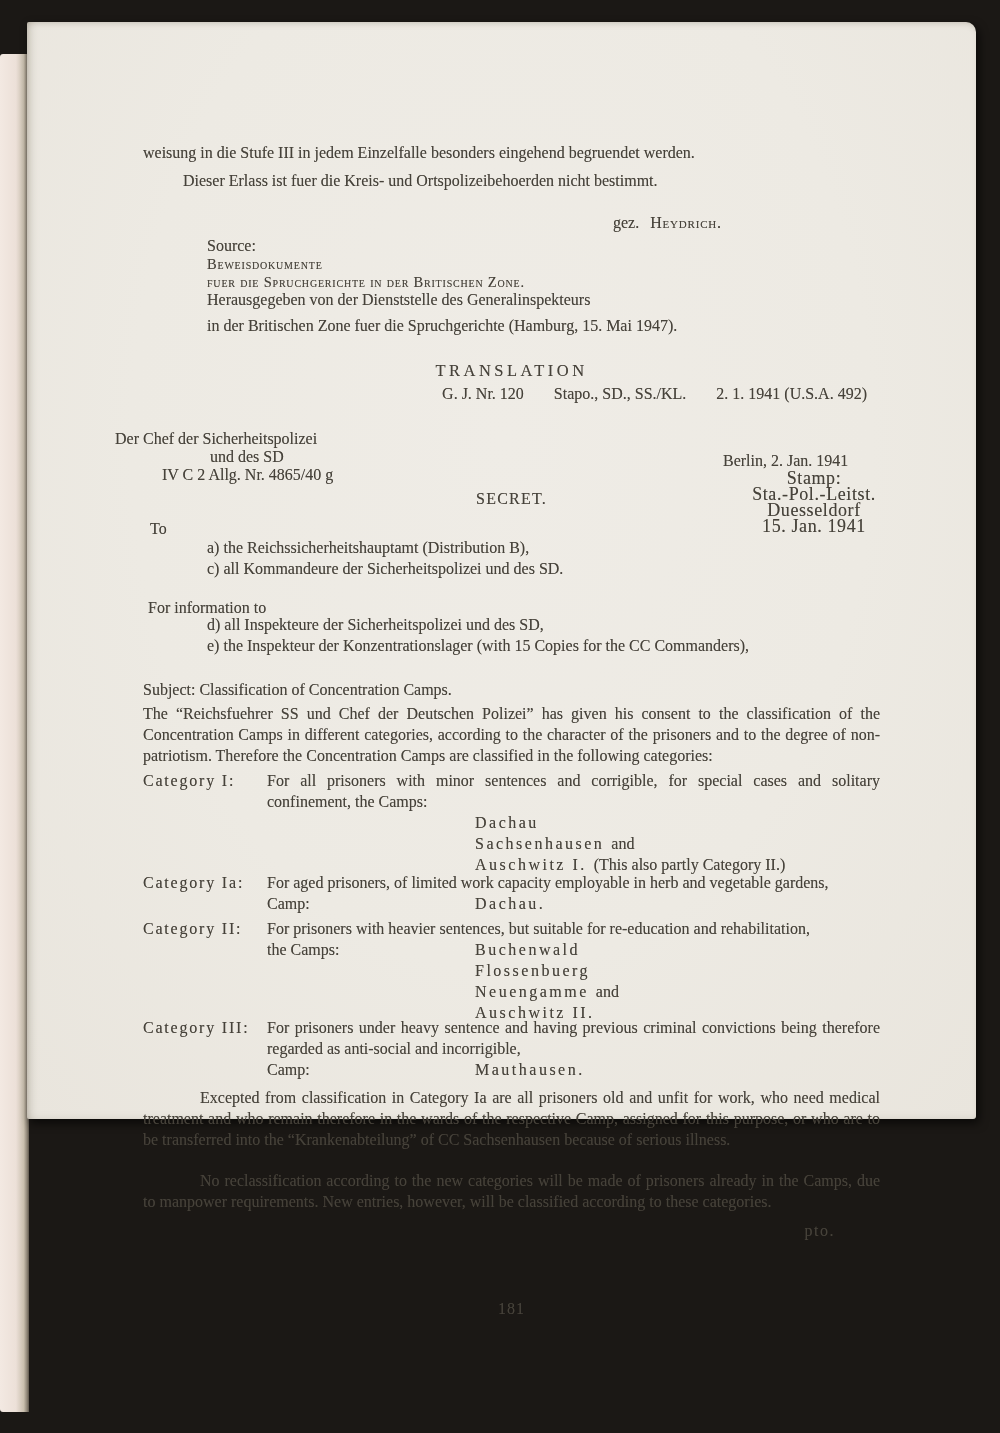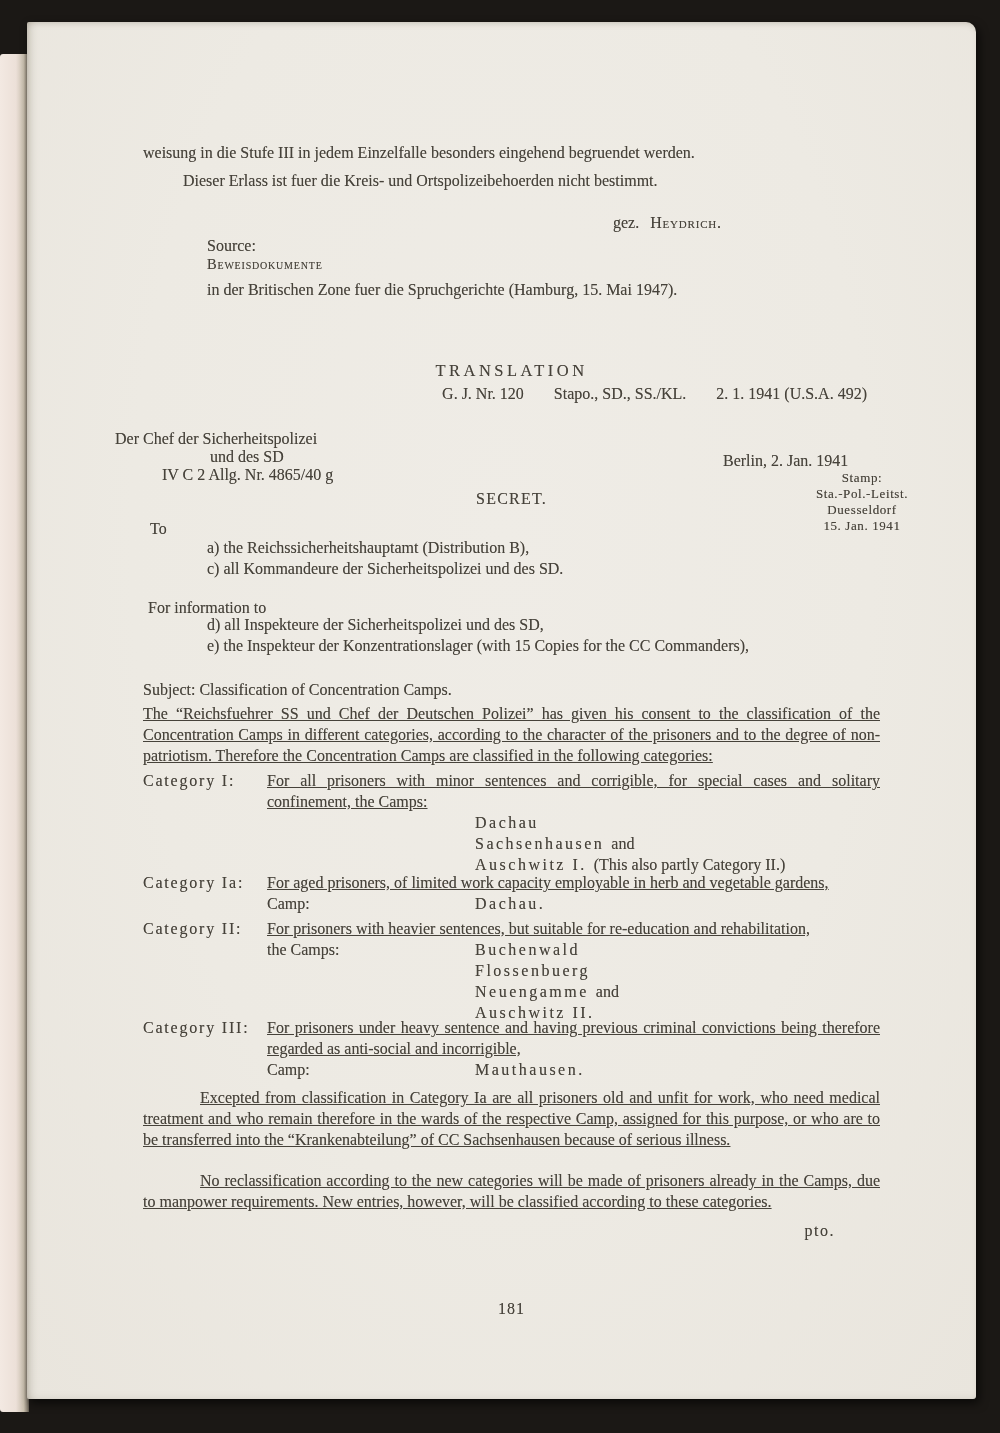--- a/index.html
+++ b/index.html
@@ -9,54 +9,54 @@
     position:relative;
     font-family:"Liberation Serif","DejaVu Serif",serif;
     color:#46423a;
   }
   .under-page {
     position:absolute; left:0; top:54px; width:29px; height:1358px;
     background:linear-gradient(90deg,#f3e9e2 0%,#ece0d8 55%,#c9bfae 82%,#8a8173 94%,#5c564c 100%);
     border-radius:3px 0 0 3px;
   }
   .page {
-    position:absolute; left:27px; top:22px; width:949px; height:1377px;
+    position:absolute; left:27px; top:22px; width:949px; height:1097px;
     background:radial-gradient(ellipse at 50% 38%,#efece6 0%,#edeae3 55%,#e9e5dd 100%);
     border-radius:2px 10px 3px 2px;
     box-shadow: inset 5px 0 12px -6px rgba(95,84,64,.55),
                 inset 0 4px 8px -6px rgba(95,84,64,.35),
                 3px 4px 10px rgba(0,0,0,.65);
   }
   .doc { position:absolute; left:116px; top:0; width:737px; font-size:16px; line-height:21px;
          text-shadow:0 0 .5px rgba(70,64,56,.45); }
   .blk { position:absolute; left:0; width:737px; }
   .nowrap { white-space:nowrap; }
-  .just { text-align:justify;text-decoration:underline; }
+  .just { text-align:justify; }
   .sc { font-variant:small-caps; letter-spacing:.8px; }
 
   #b-intro1 { top:120px; }
   #b-intro2 { top:148px; padding-left:40px; }
   #b-sig    { top:190px; padding-left:470px; }
   #b-source { top:215px; line-height:18px; }
   #b-source .srcline34 { font-size:16px; }
   #b-source .gap { margin-top:8px; }
   #b-source .sc { font-size:14.5px; }
 
   #b-translation { top:338px; text-align:center; letter-spacing:3.5px; font-size:16.5px; }
   #b-ref { top:361px; text-align:right; }
   #b-ref .refpart { margin:0 13px; }
 
   #b-letterhead { top:405px; height:115px; }
   .lh-item { position:absolute; white-space:nowrap; }
   #lh-sender1 { left:-28px; top:1px; }
   #lh-sender2 { left:67px;  top:19px; }
   #lh-sender3 { left:19px;  top:37px; }
   #lh-date    { left:580px; top:23px; }
-  #lh-stamp   { left:644px; top:43px; width:150px; text-align:center;
-                font-size:13px; line-height:16px; letter-spacing:.6px; white-space:nowrap; }
+  #lh-stamp   { left:596px; top:43px; width:150px; text-align:center;
+                font-size:18px; line-height:16px; letter-spacing:.6px; white-space:nowrap; }
   #lh-secret  { left:0; top:61px; width:737px; text-align:center; letter-spacing:1.2px; }
   #lh-to      { left:7px; top:91px; }
 
   #b-listabc { top:515px; padding-left:64px; }
   #b-forinfo { top:575px; padding-left:5px; }
   #b-listdef { top:592px; padding-left:64px; }
   #b-subject { top:657px; }
   #b-para1   { top:681px; }
 
   #b-cats { top:748px; height:320px; }
@@ -87,20 +87,22 @@
     <div class="blk nowrap" id="b-intro2">Dieser Erlass ist fuer die Kreis- und Ortspolizeibehoerden nicht bestimmt.</div>
 
     <div class="blk nowrap" id="b-sig">
       <span>gez.</span>
       <span class="sc" style="margin-left:7px;">Heydrich.</span>
     </div>
 
     <div class="blk" id="b-source">
       <div class="nowrap" style="padding-left:64px;">Source:</div>
       <div class="nowrap sc" style="padding-left:64px;">Beweisdokumente</div>
+      <div class="nowrap sc" style="padding-left:64px;">fuer die Spruchgerichte in der Britischen Zone.</div>
+      <div class="nowrap srcline34" style="padding-left:64px;">Herausgegeben von der Dienststelle des Generalinspekteurs</div>
       <div class="nowrap srcline34 gap" style="padding-left:64px;">in der Britischen Zone fuer die Spruchgerichte (Hamburg, 15. Mai 1947).</div>
     </div>
 
     <div class="blk" id="b-translation">TRANSLATION</div>
 
     <div class="blk nowrap" id="b-ref">
       <span class="refpart">G. J. Nr. 120</span>
       <span class="refpart">Stapo., SD., SS./KL.</span>
       <span class="refpart">2. 1. 1941 (U.S.A. 492)</span>
     </div>

